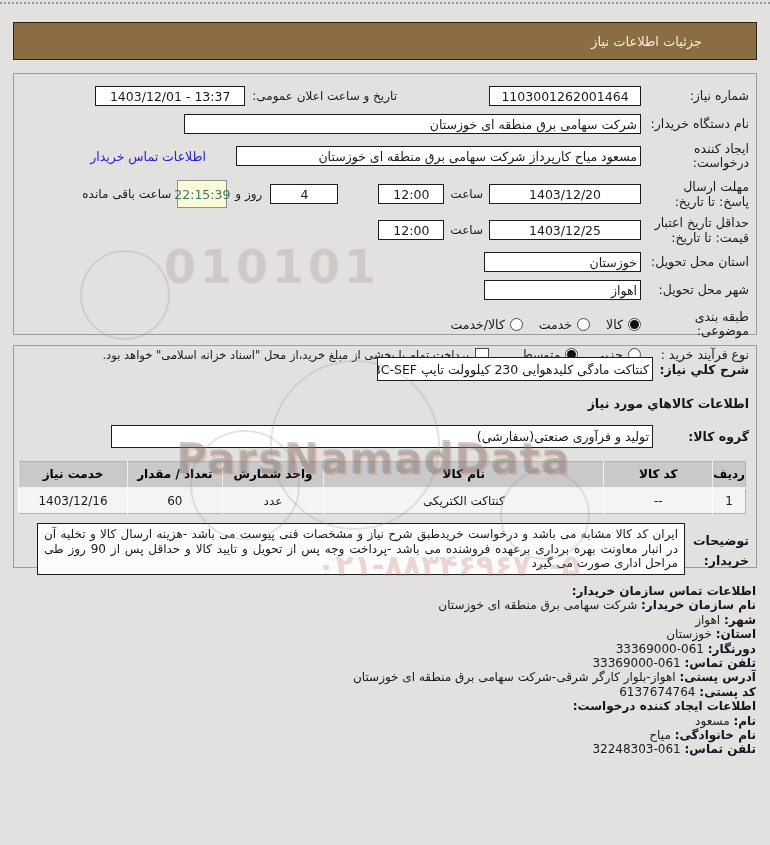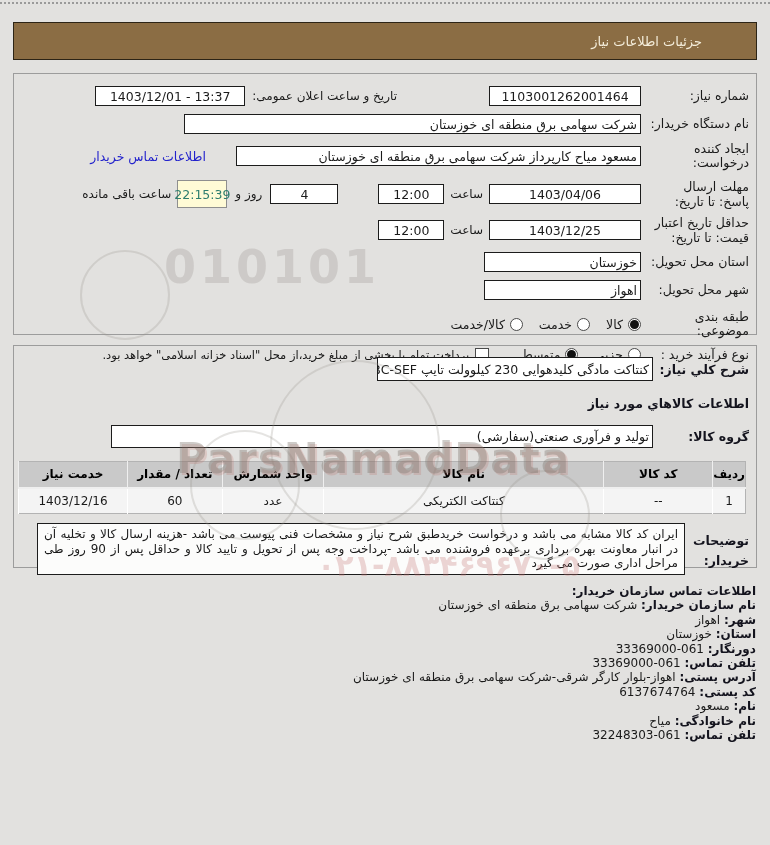--- a/index.html
+++ b/index.html
@@ -176,21 +176,21 @@
       <div class="box rstart" style="width:405px;">
         <span>مسعود میاح کارپرداز شرکت سهامی برق منطقه ای خوزستان</span>
       </div>
       <div class="spacer" style="width:30px;"></div>
       <a class="link">اطلاعات تماس خریدار</a>
     </div>
 
     <div class="p1row" style="margin-bottom:6px; align-items:center;">
       <div class="lbl" style="line-height:15px;">مهلت ارسال پاسخ: تا تاریخ:</div>
       <div class="box center" style="width:152px;">
-        <span class="num">1403/04/06</span>
+        <span class="num">1403/12/20</span>
       </div>
       <div class="spacer" style="width:6px;"></div>
       <div class="small-lbl">ساعت</div>
       <div class="spacer" style="width:6px;"></div>
       <div class="box center" style="width:66px;">
         <span class="num">12:00</span>
       </div>
       <div class="spacer" style="width:40px;"></div>
       <div class="box center" style="width:68px;">
         <span class="num">4</span>
@@ -306,18 +306,19 @@
 
   <div class="contact">
     <div class="h">اطلاعات تماس سازمان خریدار:</div>
     <div><b>نام سازمان خریدار:</b> <span>شرکت سهامی برق منطقه ای خوزستان</span></div>
     <div><b>شهر:</b> <span>اهواز</span></div>
     <div><b>استان:</b> <span>خوزستان</span></div>
     <div><b>دورنگار:</b> <span class="num">33369000-061</span></div>
     <div><b>تلفن تماس:</b> <span class="num">33369000-061</span></div>
     <div><b>آدرس پستی:</b> <span>اهواز-بلوار کارگر شرقی-شرکت سهامی برق منطقه ای خوزستان</span></div>
     <div><b>کد پستی:</b> <span class="num">6137674764</span></div>
+    <div class="h">اطلاعات ایجاد کننده درخواست:</div>
     <div><b>نام:</b> <span>مسعود</span></div>
     <div><b>نام خانوادگی:</b> <span>میاح</span></div>
     <div><b>تلفن تماس:</b> <span class="num">32248303-061</span></div>
   </div>
 
 </div>
 
 </body></html>

